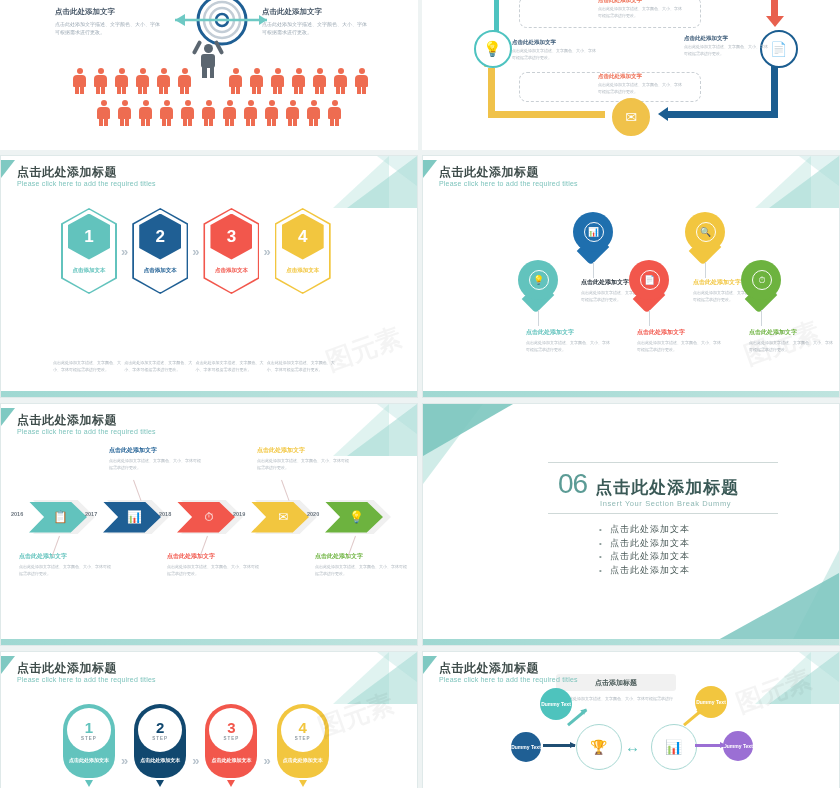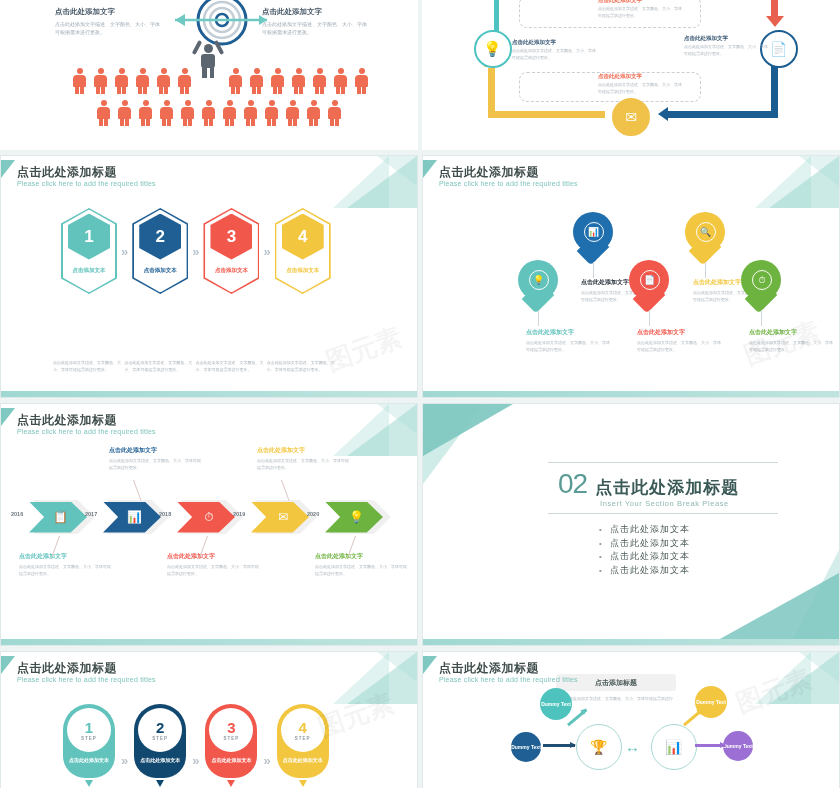--- a/index.html
+++ b/index.html
@@ -649,24 +649,24 @@
 
   <div class="slide bordered">
     <div class="geo geo-tl2"></div>
     <div class="geo geo-tl1"></div>
     <div class="geo geo-br2"></div>
     <div class="geo geo-br1"></div>
 
     <div class="sb-wrap">
       <div class="sb-rule"></div>
       <div class="sb-head">
-        <span class="sb-num">02</span>
+        <span class="sb-num">06</span>
         <span class="sb-title">点击此处添加标题</span>
       </div>
-      <div class="sb-sub">Insert Your Section Break Please</div>
+      <div class="sb-sub">Insert Your Section Break Dummy</div>
       <div class="sb-rule"></div>
       <ul class="sb-list" id="sblist">
           <li>点击此处添加文本</li>
           <li>点击此处添加文本</li>
           <li>点击此处添加文本</li>
           <li>点击此处添加文本</li>
         </ul>
     </div>
     <div class="slide-footer"></div>
   </div>

